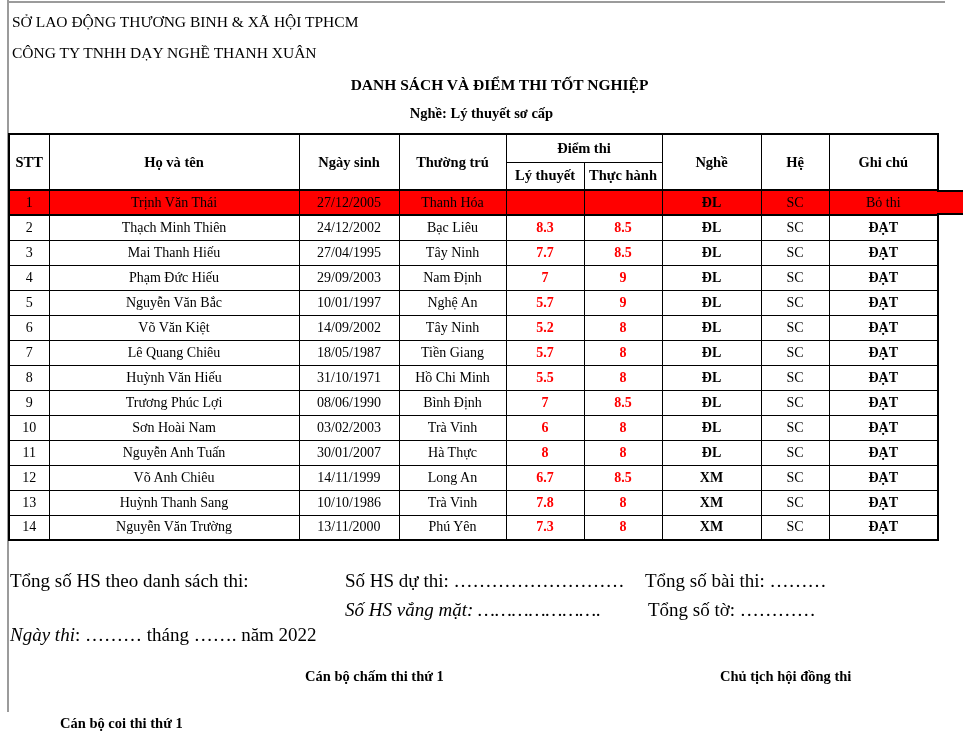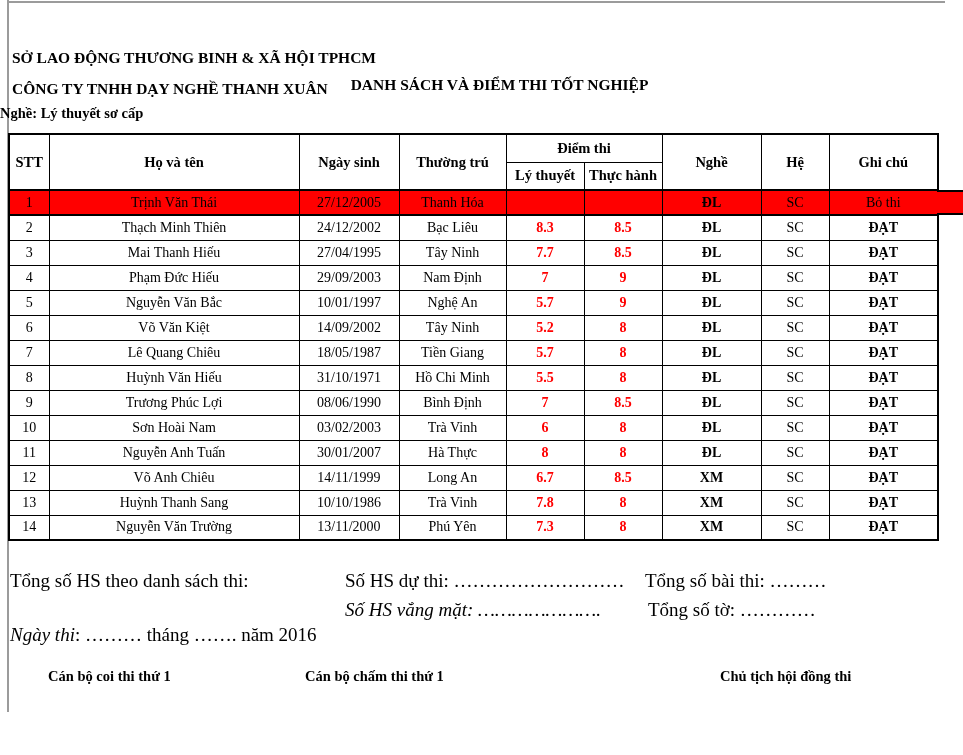--- a/index.html
+++ b/index.html
@@ -6,25 +6,25 @@
   * { box-sizing:border-box; }
   html,body { margin:0; padding:0; }
   body {
     width:963px; height:755px; position:relative; background:#ffffff;
     font-family:"Liberation Serif","DejaVu Serif",serif; color:#000;
     overflow:hidden;
   }
   .boundary-top { position:absolute; left:7px; top:1px; width:938px; height:2px; background:var(--boundary); }
   .boundary-left { position:absolute; left:7px; top:0; width:2px; height:712px; background:var(--boundary); }
 
-  .org-line { position:absolute; left:12px; font-weight:bold; font-size:15.5px; white-space:nowrap;margin-top:36px; }
+  .org-line { position:absolute; left:12px; font-weight:normal; font-size:15.5px; white-space:nowrap; }
   .org1 { top:13px; }
   .org2 { top:44px; }
   .doc-title { position:absolute; left:0; width:963px; top:76px; text-align:center; font-weight:bold; font-size:15.5px;padding-left:36px; }
-  .doc-subtitle { position:absolute; left:0; width:963px; top:105px; font-weight:bold; font-size:14.5px; }
+  .doc-subtitle { position:absolute; left:0; width:963px; top:105px; text-align:center; font-weight:bold; font-size:14.5px; }
 
   table.scores {
     position:absolute; left:8px; top:133px; width:929px;
     border-collapse:collapse; table-layout:fixed;
     border:2px solid #000;
   }
   .scores th, .scores td {
     border:1px solid #000; text-align:center; vertical-align:middle;
     padding:0 2px; white-space:nowrap; overflow:hidden;
   }
@@ -39,21 +39,21 @@
 
   .fnote { position:absolute; font-size:19px; white-space:nowrap; }
   .f-total { left:10px; top:570px; }
   .f-attended { left:345px; top:570px; }
   .f-papers { left:645px; top:570px; }
   .f-absent { left:345px; top:599px;font-style:italic; }
   .f-sheets { left:648px; top:599px; }
   .f-date { left:10px; top:624px; }
   .f-date .it { font-style:italic; }
   .sig { position:absolute; top:668px; font-weight:bold; font-size:14.5px; white-space:nowrap; }
-  .sig1 { left:48px; }
+  .sig1 { left:60px;margin-top:47px; }
   .sig2 { left:305px; }
   .sig3 { left:720px; }
 </style>
 </head>
 <body>
 
 <div class="boundary-top"></div>
 <div class="boundary-left"></div>
 
 <div class="org-line org1">SỞ LAO ĐỘNG THƯƠNG BINH &amp; XÃ HỘI TPHCM</div>
@@ -261,18 +261,18 @@
 </table>
 
 <div class="red-ext" style="top: 190px; height: 25px; left: 937px; width: 26px;"></div>
 
 <div class="fnote f-total">Tổng số HS theo danh sách thi:</div>
 <div class="fnote f-attended">Số HS dự thi: ………………………</div>
 <div class="fnote f-papers">Tổng số bài thi: ………</div>
 <div class="fnote f-absent">Số HS vắng mặt: ………………….</div>
 <div class="fnote f-sheets">Tổng số tờ: …………</div>
 <div class="fnote f-date">
-  <span class="it">Ngày thi</span><span>: ……… tháng ……. năm 2016</span>
+  <span class="it">Ngày thi</span><span>: ……… tháng ……. năm 2022</span>
 </div>
 
 <div class="sig sig1">Cán bộ coi thi thứ 1</div>
 <div class="sig sig2">Cán bộ chấm thi thứ 1</div>
 <div class="sig sig3">Chủ tịch hội đồng thi</div>
 
 </body></html>

